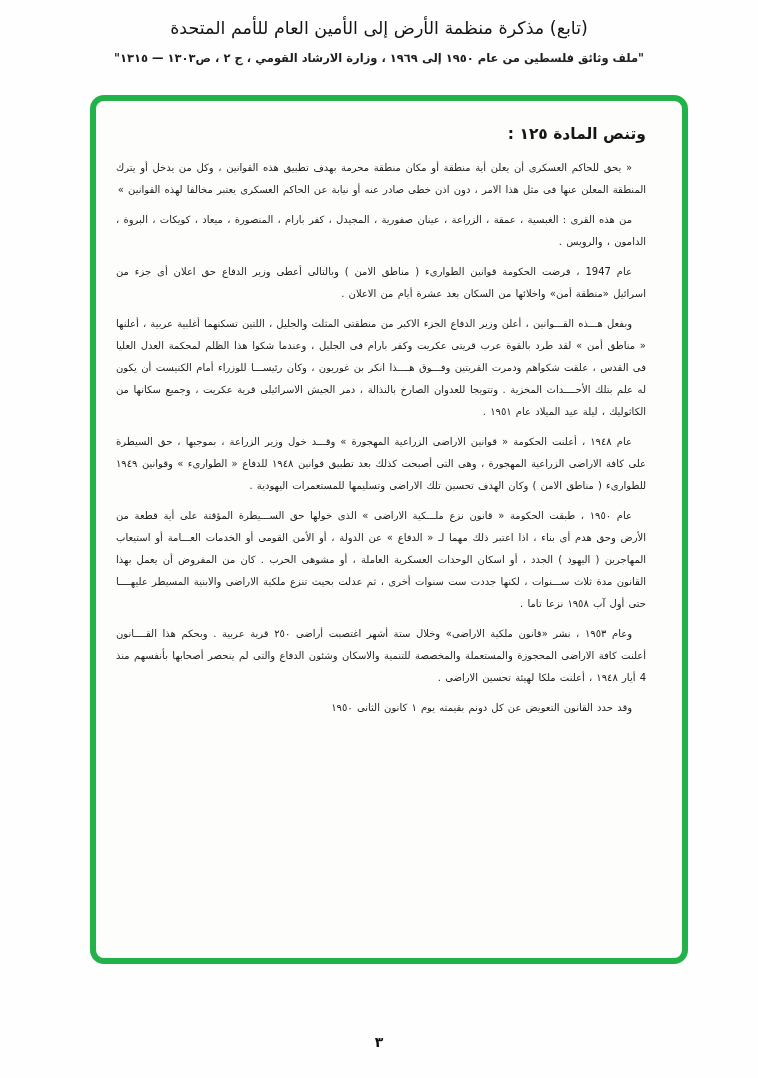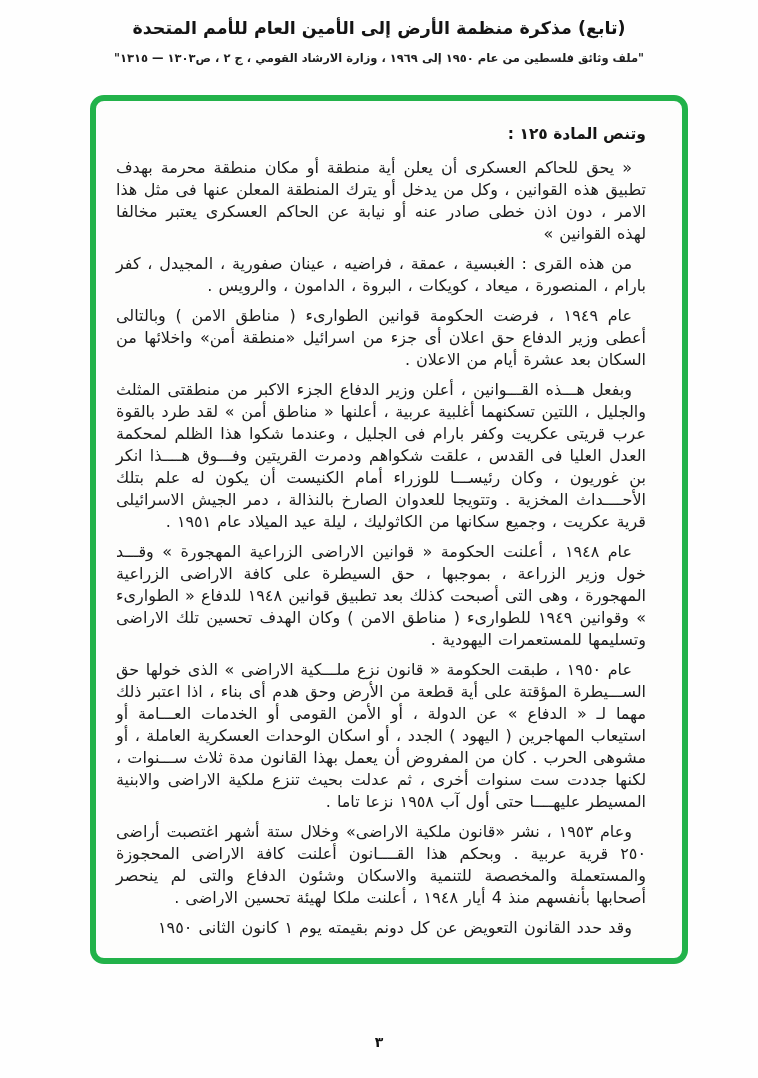--- a/index.html
+++ b/index.html
@@ -12,21 +12,21 @@
     overflow: hidden;
   }
   .doc-header {
     position: absolute;
     top: 18px; left: 0; right: 0;
     text-align: center;
     direction: rtl;
   }
   .doc-title {
     font-size: 17.5px;
-    font-weight: bold;
+    font-weight: normal;
     color: #141414;
     letter-spacing: 0.2px;
   }
   .doc-source {
     margin-top: 13px;
     font-size: 11.5px;
     font-weight: bold;
     color: #1e1e1e;
   }
   .green-frame {
@@ -46,21 +46,21 @@
     height: 100%;
   }
   .article-heading {
     font-size: 15.5px;
     font-weight: bold;
     color: #161616;
     text-align: right;
     margin-bottom: 14px;
   }
   .para {
-    font-size: 16px;
+    font-size: 10px;
     line-height: 22px;
     text-align: justify;
     text-align-last: right;
     text-indent: 14px;
     margin-bottom: 8px;
     color: #1c1c1c;
     word-spacing: 1px;
   }
   .para:last-child { margin-bottom: 13px; }
   .page-number {
@@ -77,22 +77,22 @@
 
 <header class="doc-header">
   <div class="doc-title" dir="rtl">(تابع) مذكرة منظمة الأرض إلى الأمين العام للأمم المتحدة</div>
   <div class="doc-source" dir="rtl">"ملف وثائق فلسطين من عام ١٩٥٠ إلى ١٩٦٩ ، وزارة الارشاد القومي ، ج ٢ ، ص١٣٠٣ — ١٣١٥"</div>
 </header>
 
 <div class="green-frame" style="border-color: rgb(34, 178, 74);">
   <div class="frame-content">
     <div class="article-heading">وتنص المادة ١٢٥ :</div>
     <p class="para">« يحق للحاكم العسكرى أن يعلن أية منطقة أو مكان منطقة محرمة بهدف تطبيق هذه القوانين ، وكل من يدخل أو يترك المنطقة المعلن عنها فى مثل هذا الامر ، دون اذن خطى صادر عنه أو نيابة عن الحاكم العسكرى يعتبر مخالفا لهذه القوانين »</p>
-    <p class="para">من هذه القرى : الغبسية ، عمقة ، فراضيه ، عينان صفورية ، المجيدل ، كفر بارام ، المنصورة ، ميعاد ، كويكات ، البروة ، الدامون ، والرويس .</p>
-    <p class="para">عام ١٩٤٩ ، فرضت الحكومة قوانين الطوارىء ( مناطق الامن ) وبالتالى أعطى وزير الدفاع حق اعلان أى جزء من اسرائيل «منطقة أمن» واخلائها من السكان بعد عشرة أيام من الاعلان .</p>
+    <p class="para">من هذه القرى : الغبسية ، عمقة ، الزراعة ، عينان صفورية ، المجيدل ، كفر بارام ، المنصورة ، ميعاد ، كويكات ، البروة ، الدامون ، والرويس .</p>
+    <p class="para">عام 1947 ، فرضت الحكومة قوانين الطوارىء ( مناطق الامن ) وبالتالى أعطى وزير الدفاع حق اعلان أى جزء من اسرائيل «منطقة أمن» واخلائها من السكان بعد عشرة أيام من الاعلان .</p>
     <p class="para">وبفعل هـــذه القـــوانين ، أعلن وزير الدفاع الجزء الاكبر من منطقتى المثلث والجليل ، اللتين تسكنهما أغلبية عربية ، أعلنها « مناطق أمن » لقد طرد بالقوة عرب قريتى عكريت وكفر بارام فى الجليل ، وعندما شكوا هذا الظلم لمحكمة العدل العليا فى القدس ، علقت شكواهم ودمرت القريتين وفـــوق هــــذا انكر بن غوريون ، وكان رئيســـا للوزراء أمام الكنيست أن يكون له علم بتلك الأحــــداث المخزية . وتتويجا للعدوان الصارخ بالنذالة ، دمر الجيش الاسرائيلى قرية عكريت ، وجميع سكانها من الكاثوليك ، ليلة عيد الميلاد عام ١٩٥١ .</p>
     <p class="para">عام ١٩٤٨ ، أعلنت الحكومة « قوانين الاراضى الزراعية المهجورة » وقـــد خول وزير الزراعة ، بموجبها ، حق السيطرة على كافة الاراضى الزراعية المهجورة ، وهى التى أصبحت كذلك بعد تطبيق قوانين ١٩٤٨ للدفاع « الطوارىء » وقوانين ١٩٤٩ للطوارىء ( مناطق الامن ) وكان الهدف تحسين تلك الاراضى وتسليمها للمستعمرات اليهودية .</p>
     <p class="para">عام ١٩٥٠ ، طبقت الحكومة « قانون نزع ملـــكية الاراضى » الذى خولها حق الســـيطرة المؤقتة على أية قطعة من الأرض وحق هدم أى بناء ، اذا اعتبر ذلك مهما لـ « الدفاع » عن الدولة ، أو الأمن القومى أو الخدمات العـــامة أو استيعاب المهاجرين ( اليهود ) الجدد ، أو اسكان الوحدات العسكرية العاملة ، أو مشوهى الحرب . كان من المفروض أن يعمل بهذا القانون مدة ثلاث ســـنوات ، لكنها جددت ست سنوات أخرى ، ثم عدلت بحيث تنزع ملكية الاراضى والابنية المسيطر عليهــــا حتى أول آب ١٩٥٨ نزعا تاما .</p>
     <p class="para">وعام ١٩٥٣ ، نشر «قانون ملكية الاراضى» وخلال ستة أشهر اغتصبت أراضى ٢٥٠ قرية عربية . وبحكم هذا القــــانون أعلنت كافة الاراضى المحجوزة والمستعملة والمخصصة للتنمية والاسكان وشئون الدفاع والتى لم ينحصر أصحابها بأنفسهم منذ 4 أيار ١٩٤٨ ، أعلنت ملكا لهيئة تحسين الاراضى .</p>
     <p class="para">وقد حدد القانون التعويض عن كل دونم بقيمته يوم ١ كانون الثانى ١٩٥٠</p>
   </div>
 </div>
 
 <div class="page-number">٣</div>
 

